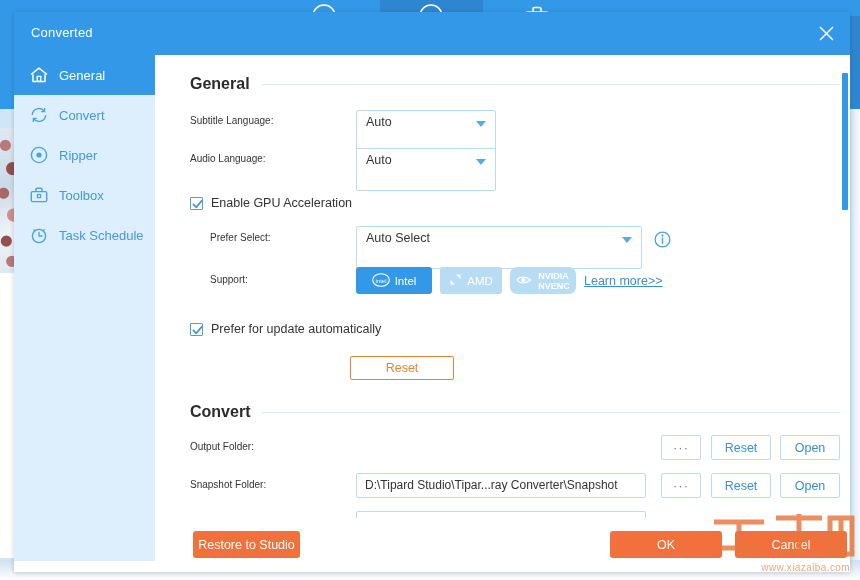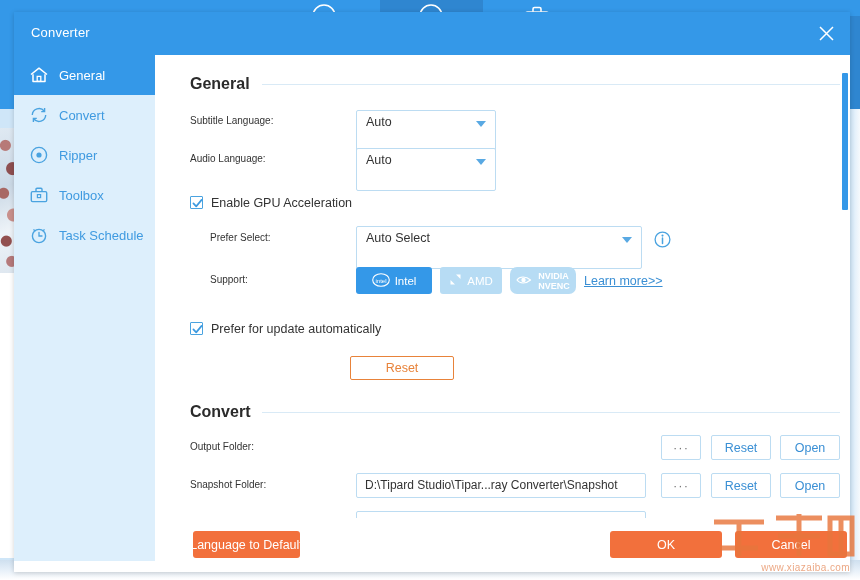--- a/index.html
+++ b/index.html
@@ -207,21 +207,21 @@
     right: 9px; top: 10px;
     width: 0; height: 0;
     border-left: 5px solid transparent;
     border-right: 5px solid transparent;
     border-top: 6px solid #59a9e3;
   }
 
   .chk-row {
     position: absolute;
     display: flex;
-    align-items: flex-start;
+    align-items: flex-end;
     cursor: pointer;
   }
   .chk-box {
     width: 13px; height: 13px;
     box-sizing: border-box;
     border: 1px solid #4aa3e0;
     background: #ffffff;
     border-radius: 1px;
     margin-right: 8px;
     position: relative;
@@ -395,21 +395,21 @@
 
     <div class="bg-rightstrip"></div>
     <div class="bg-right-blue"></div>
 
     <div class="bg-bottomstrip"></div>
   </div>
 
   <div class="dialog">
 
     <div class="titlebar">
-      <div class="title">Converter</div>
+      <div class="title">Converted</div>
       <div class="close-btn">
         <svg width="17" height="17" viewBox="0 0 17 17">
           <path d="M2 2 L15 15 M15 2 L2 15" stroke="#ffffff" stroke-width="1.5" fill="none"></path>
         </svg>
       </div>
     </div>
 
     <div class="sidebar">
 
       <div class="side-item active">
@@ -575,21 +575,21 @@
       <div class="sq-btn" style="left:556px; top:418px; width:60px;">Reset</div>
       <div class="sq-btn" style="left:625px; top:418px; width:60px;">Open</div>
 
       <div class="path-box" style="left:201px; top:456px; width:290px;"></div>
 
       <div class="scroll-track"></div>
       <div class="scroll-thumb"></div>
     </div>
 
     <div class="footer">
-      <div class="btn-solid" style="left:38px; top:13px; width:107px; height:27px;">Language to Default</div>
+      <div class="btn-solid" style="left:38px; top:13px; width:107px; height:27px;">Restore to Studio</div>
       <div class="btn-solid" style="left:455px; top:13px; width:112px; height:27px;">OK</div>
       <div class="btn-solid" style="left:580px; top:13px; width:112px; height:27px;">Cancel</div>
     </div>
 
   </div>
 
   <div class="watermark">
     <svg width="150" height="56" viewBox="0 0 150 56">
       <g fill="none" stroke="#e8763c" stroke-width="5">
         <path d="M8 14 H58"></path>

